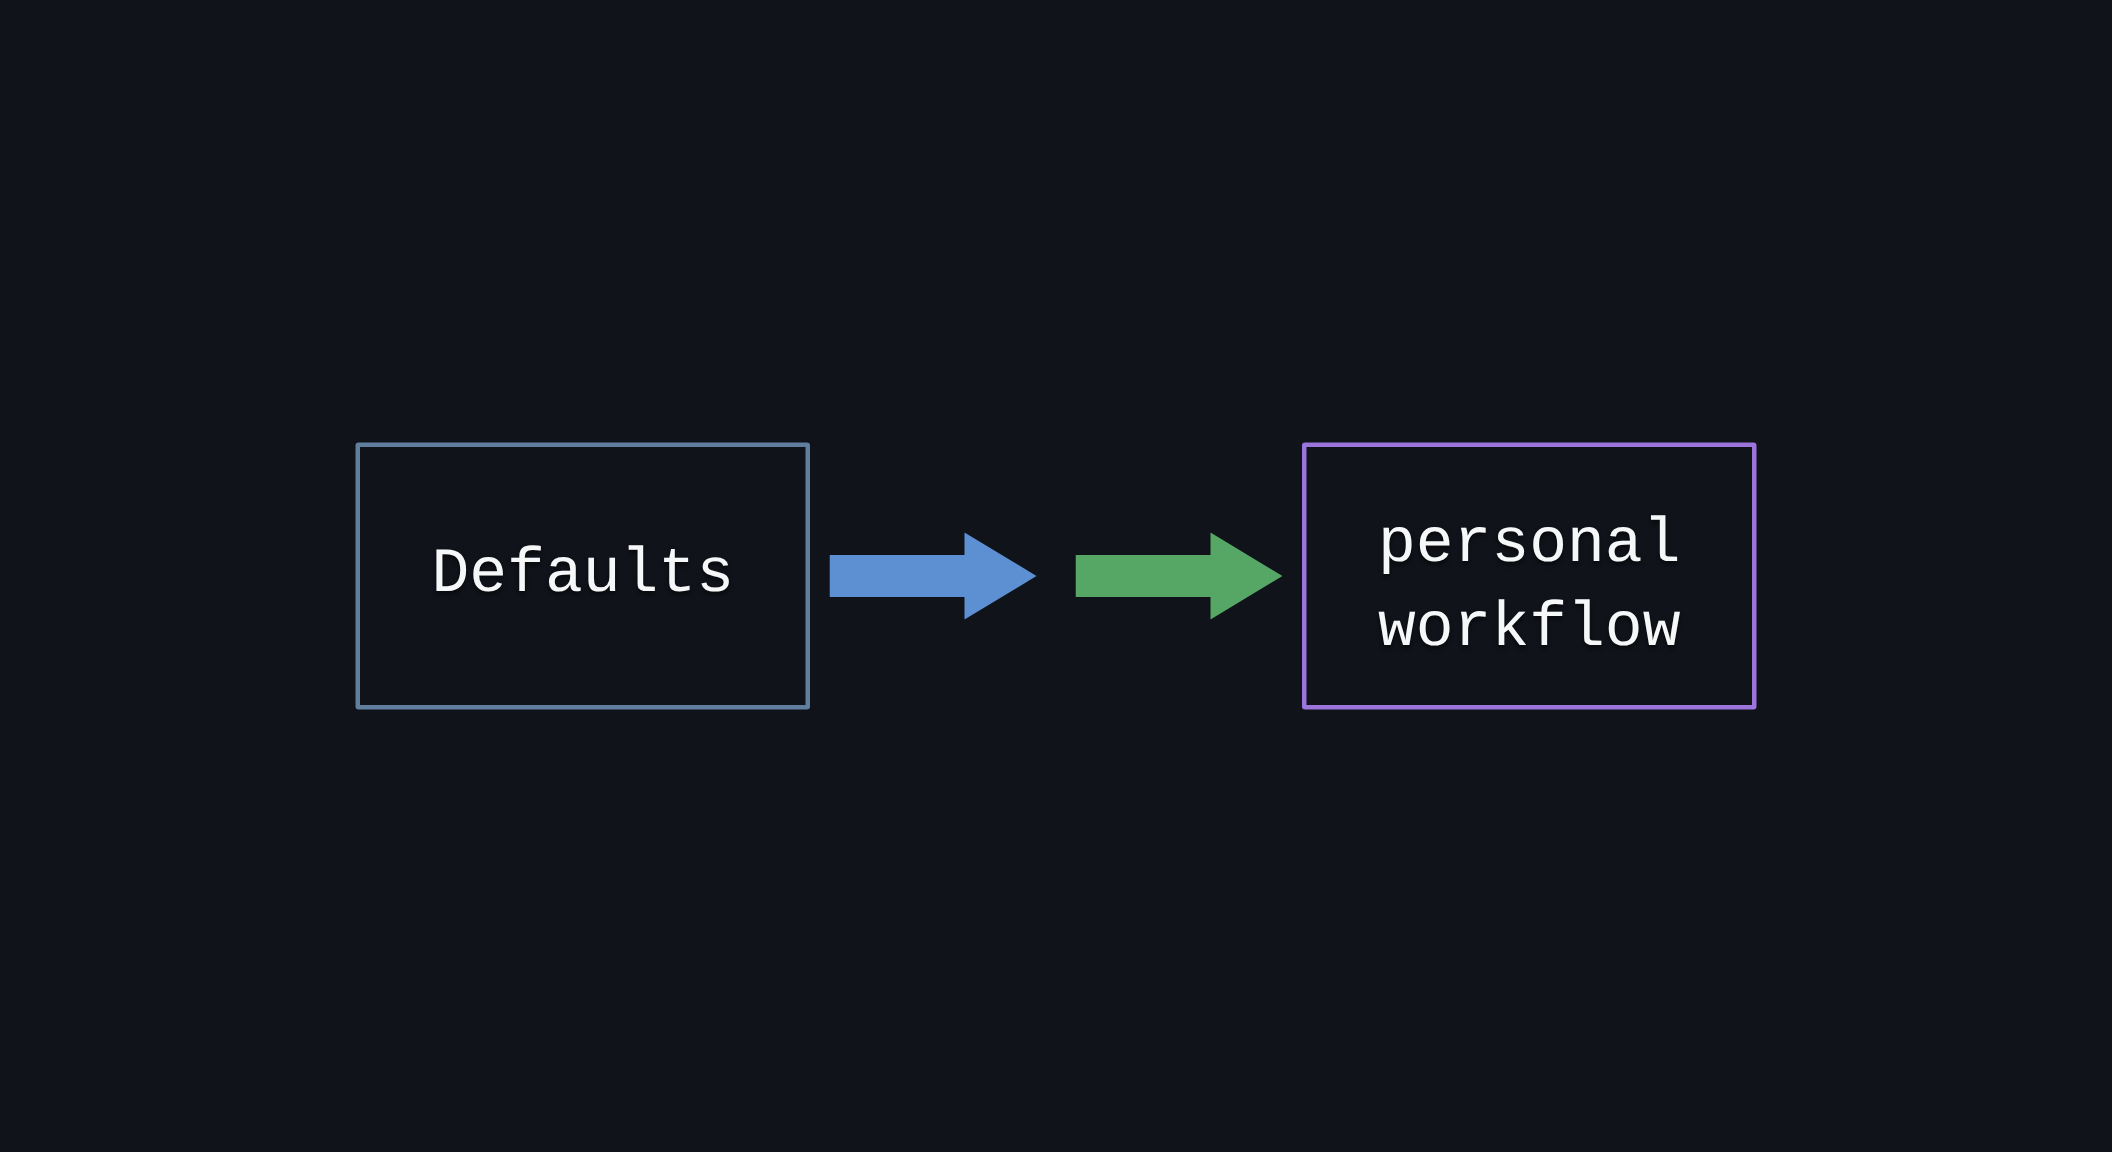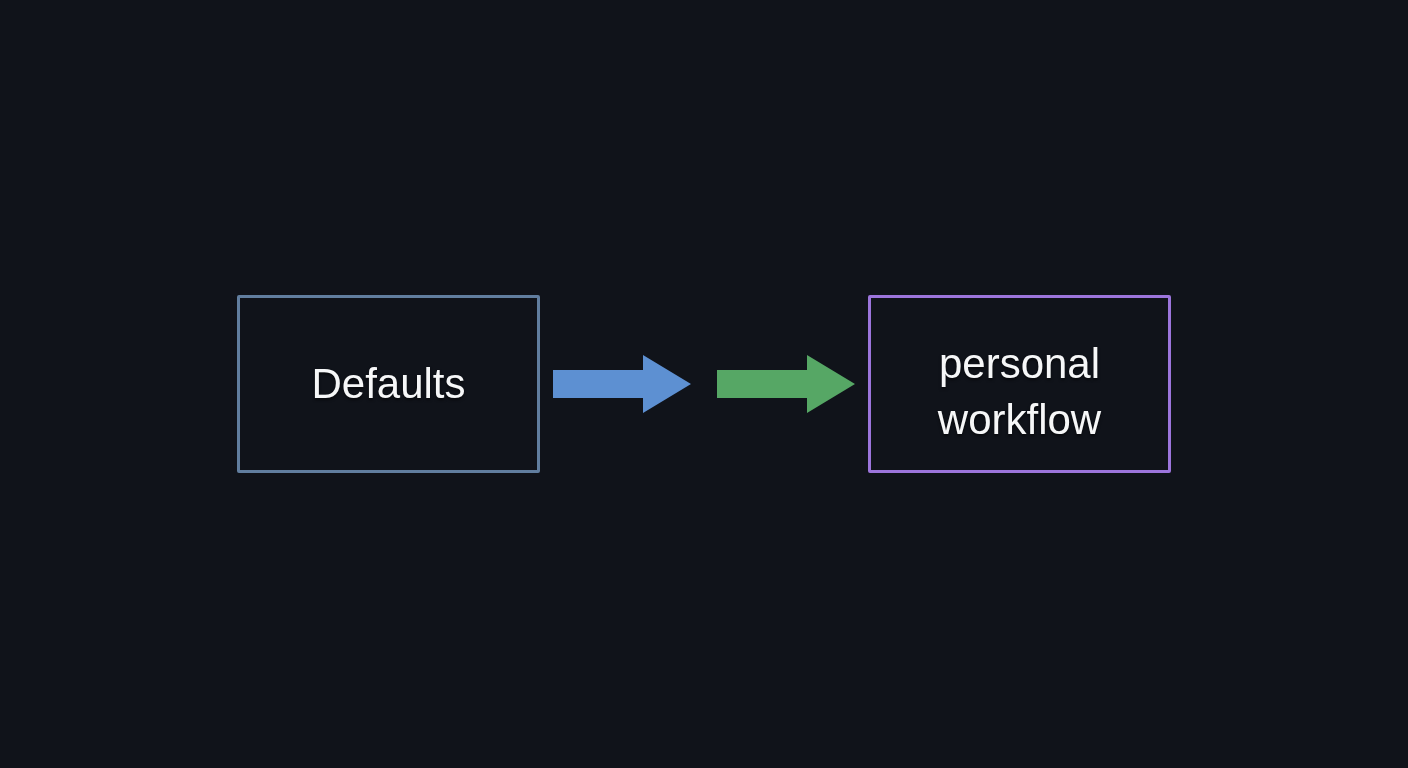--- a/index.html
+++ b/index.html
@@ -5,21 +5,21 @@
   html, body {
     margin: 0;
     padding: 0;
   }
   .canvas {
     position: relative;
     width: 1408px;
     height: 768px;
     background: #10131a;
     overflow: hidden;
-    font-family: Liberation Sans, sans-serif;
+    font-family: Liberation Mono, monospace;
   }
   .flow {
     position: absolute;
     left: 0;
     top: 0;
     width: 100%;
     height: 100%;
     display: flex;
     align-items: center;
     justify-content: center;

